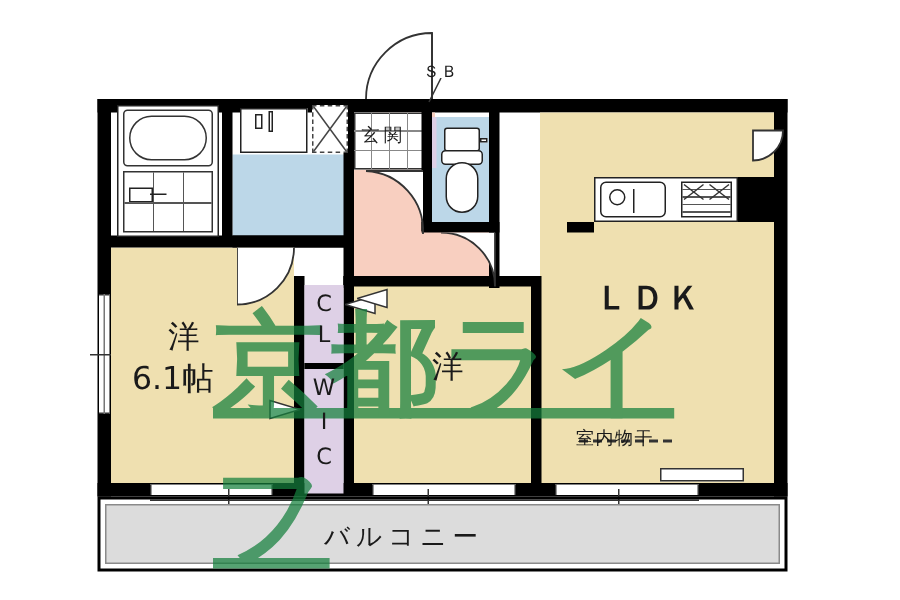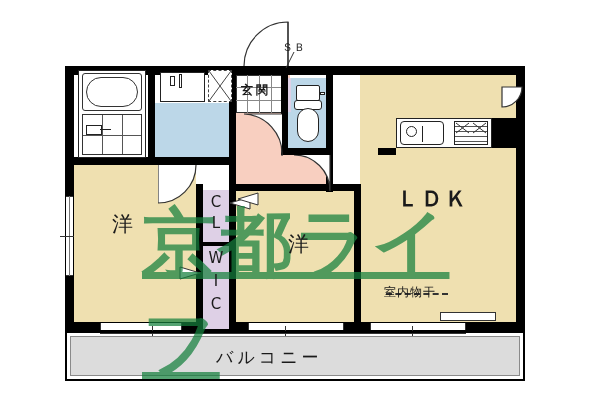--- a/index.html
+++ b/index.html
@@ -18,21 +18,21 @@
   .white{background:#ffffff;}
 
   
   .lbl{position:absolute;color:#1a1a1a;white-space:nowrap;
        font-family:"DejaVu Sans","Liberation Sans",sans-serif;}
   .room-name{font-size:21px;letter-spacing:1px;}
   .room-size{font-size:21px;letter-spacing:0px;}
   .ldk-name{font-size:22px;font-weight:bold;letter-spacing:2px;}
   .ldk-size{font-size:21px;font-weight:bold;}
   .tiny{font-size:11px;}
-  .small{font-size:12px;font-weight:bold;}
+  .small{font-size:12px;}
   .cl-letter{font-size:15px;line-height:17px;text-align:center;}
   .balcony-lbl{font-size:17px;letter-spacing:4px;}
 
   
   .thin{border:1px solid #222;background:#fff;}
   .dashbox{border:1px dashed #444;background:#fff;}
 
   
   #wm{position:absolute;left:142px;top:246px;width:330px;height:96px;
       color:#15803d;opacity:.72;font-size:74px;font-weight:bold;
@@ -177,20 +177,21 @@
   <div class="vline" style="left:60px;top:236px;height:1px;width:14px;background:#333;"></div>
 
   <div class="abs" style="left:386px;top:293px;width:62px;height:0;border-top:2px dashed #333;"></div>
 
   <div class="abs balcony" style="left:70px;top:336px;width:450px;height:40px;"></div>
   <div class="abs" style="left:65px;top:331px;width:460px;height:50px;border:2px solid #000;"></div>
 
   <div id="wm">京都ライフ</div>
 
   <div class="lbl room-name" style="left:112px;top:210px;">洋</div>
+  <div class="lbl room-size" style="left:88px;top:238px;">6.1帖</div>
 
   <div class="lbl room-name" style="left:288px;top:230px;">洋</div>
 
   <div class="lbl ldk-name" style="left:397px;top:184px;font-family:Liberation Mono, monospace;">ＬＤＫ</div>
 
   <div class="lbl small" style="left:241px;top:82px;letter-spacing:3px;">玄関</div>
 
   <div class="lbl tiny" style="left:282px;top:40px;letter-spacing:1px;">ＳＢ</div>
   <svg class="abs" style="left:282px;top:52px;" width="14" height="18">
     <line x1="12" y1="0" x2="4" y2="16" stroke="#333" stroke-width="1"></line>

